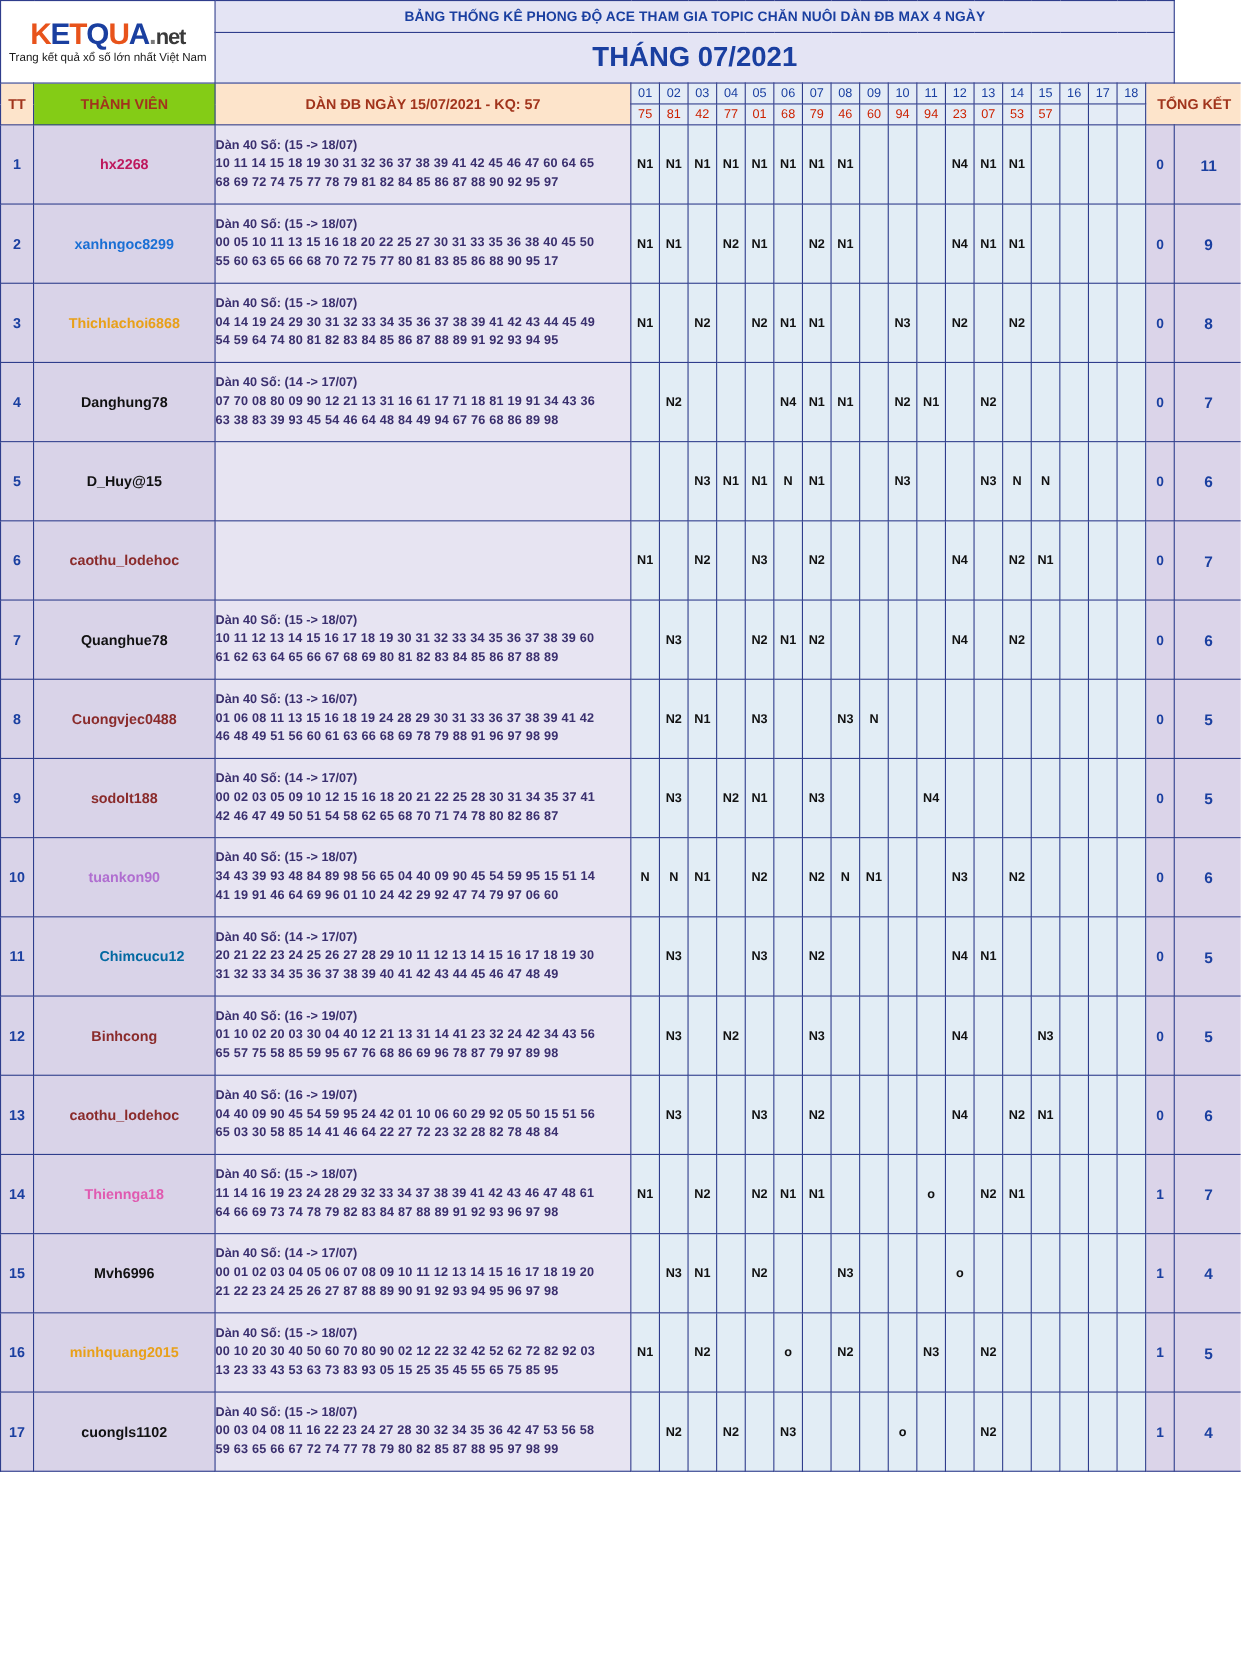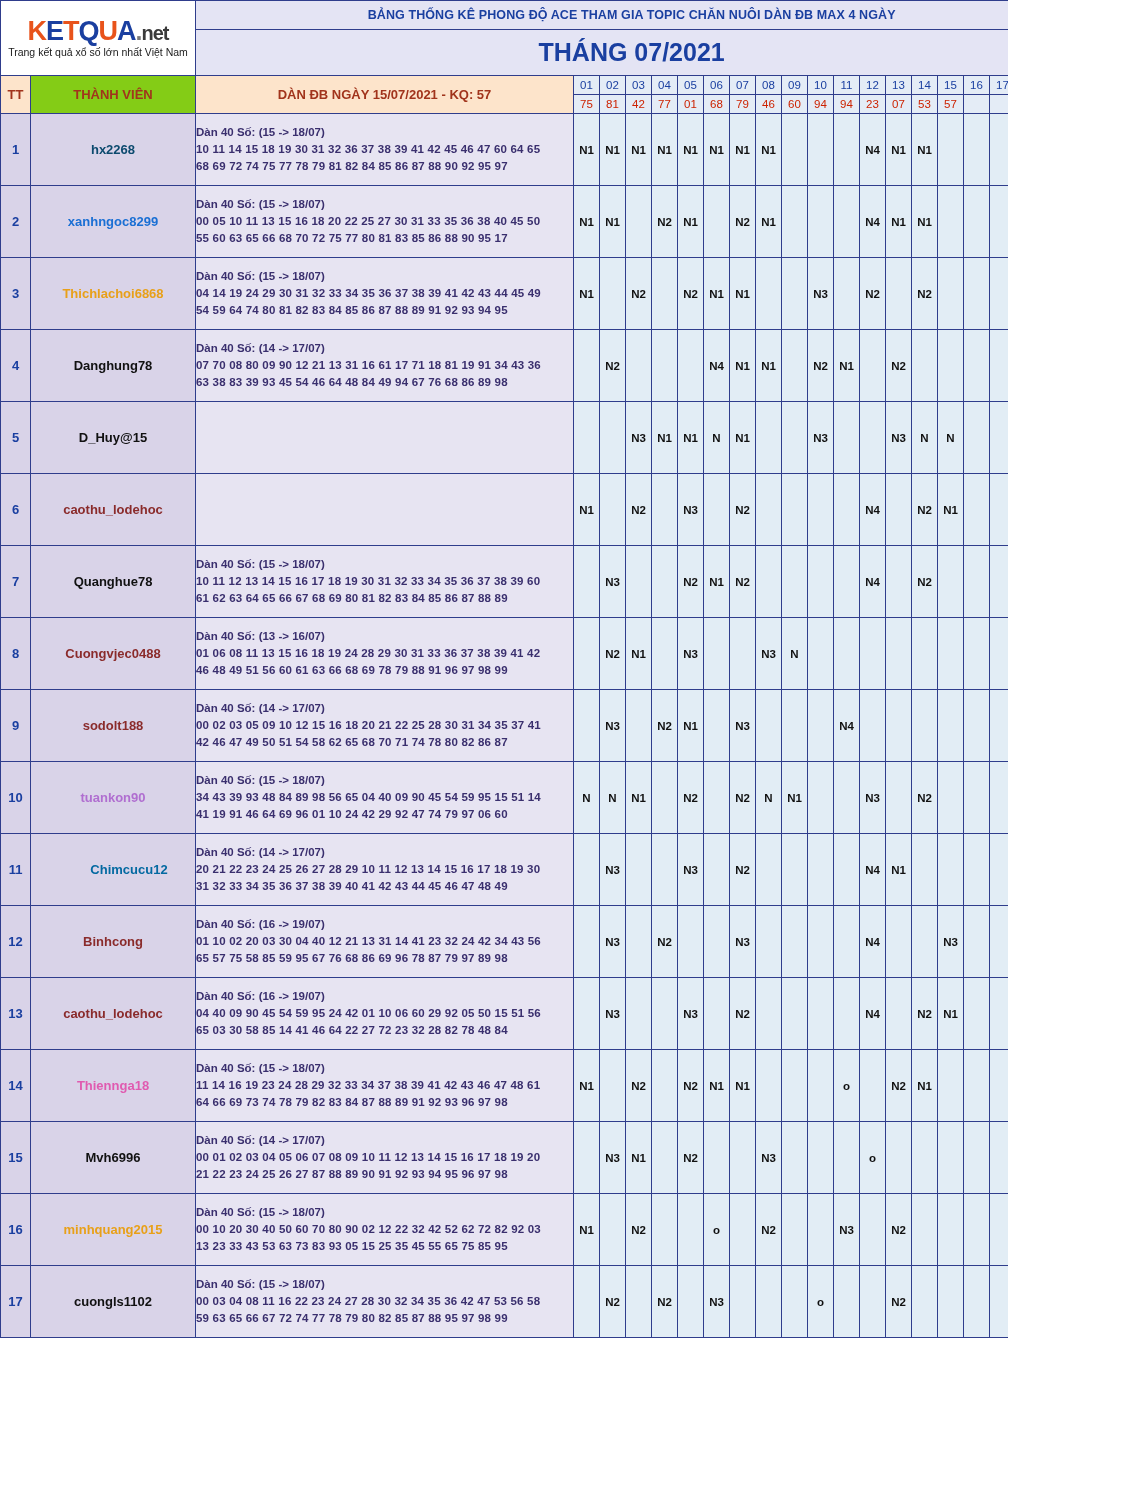--- a/index.html
+++ b/index.html
@@ -2,21 +2,21 @@
 <html><head>
 <meta charset="utf-8">
 <style>
   * { box-sizing: border-box; }
   html, body {
     margin: 0; padding: 0;
     background: #ffffff;
     font-family: "Liberation Sans", sans-serif;
   }
   #page {
-    width: 1008px;
+    width: 1128px;
     height: 1511px;
     position: relative;
     overflow: hidden;
     background: #ffffff;
   }
   table.main {
     border-collapse: collapse;
     width: 1128px;
     table-layout: fixed;
   }
@@ -255,21 +255,21 @@
       <td class="day-kq">57</td>
       <td class="day-kq"></td>
       <td class="day-kq"></td>
       <td class="day-kq"></td>
     </tr>
 
     </tbody>
       <tbody id="rows-body">
         <tr class="row-h">
           <td class="tt">1</td>
-          <td class="member" style="color: #0c4a6e;">hx2268</td>
+          <td class="member" style="color: #be185d;">hx2268</td>
           <td class="dan">
             <span class="lbl">Dàn 40 Số: (15 -&gt; 18/07)</span>
             <span class="nums">10 11 14 15 18 19 30 31 32 36 37 38 39 41 42 45 46 47 60 64 65</span>
             <span class="nums">68 69 72 74 75 77 78 79 81 82 84 85 86 87 88 90 92 95 97</span>
           </td>
           <td class="cell">N1</td>
           <td class="cell">N1</td>
           <td class="cell">N1</td>
           <td class="cell">N1</td>
           <td class="cell">N1</td>

